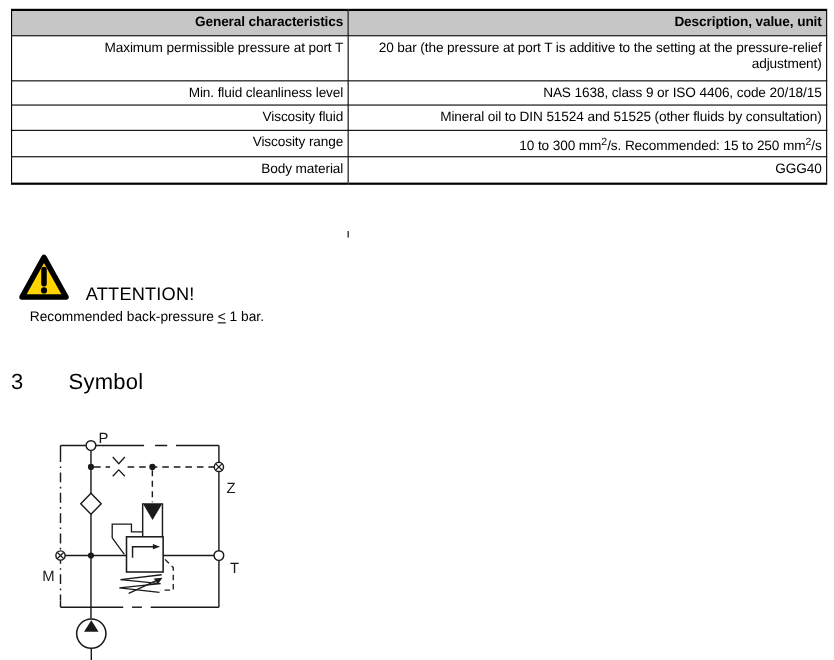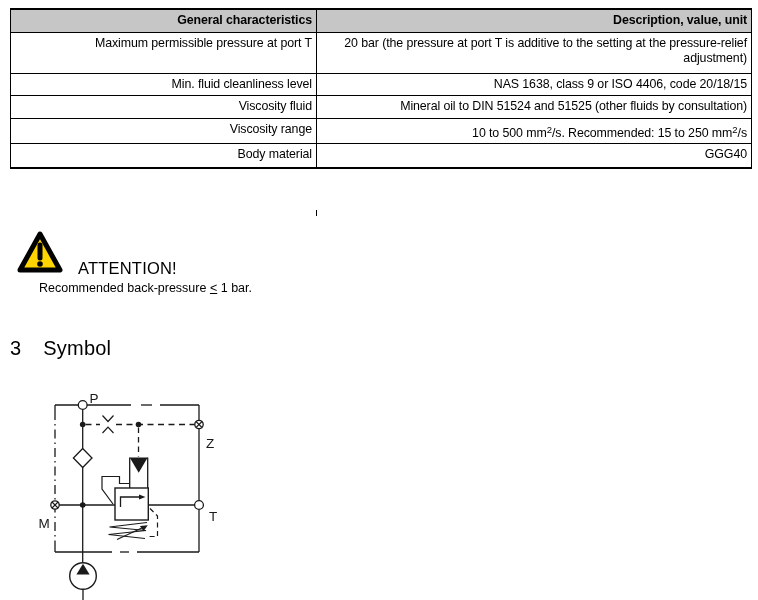--- a/index.html
+++ b/index.html
@@ -23,25 +23,25 @@
     border-top:2px solid #000;
   }
   .char-table tr.last td{border-bottom:2px solid #000;}
   sup.sq{font-size:9.5px;vertical-align:4px;letter-spacing:0;}
   .divider-stub{position:absolute;left:316px;top:210px;width:1px;height:6px;background:#000;}
   
   .warning-triangle{position:absolute;left:16px;top:230px;}
   .attention-label{position:absolute;left:78px;top:259px;font-size:16.5px;letter-spacing:0.2px;}
   .footnote{position:absolute;left:15px;top:281px;font-size:12.5px;line-height:15.5px;}
   .footnote sup{font-size:9.5px;vertical-align:4px;}
-  .footnote .fn-line2{margin-left:24px;}
+  .footnote .fn-line2{margin-left:12px;}
   .underline-le{text-decoration:underline;}
   
   .section-heading{position:absolute;left:10px;top:337px;font-size:20px;letter-spacing:0.2px;}
-  .section-heading .heading-title{margin-left:22px;}
+  .section-heading .heading-title{margin-left:41px;}
   
   .symbol-diagram{position:absolute;left:0px;top:385px;}
 </style>
 </head>
 <body>
 
 <table class="char-table">
   <colgroup>
       <col style="width:306px">
       <col style="width:435px">
@@ -60,21 +60,21 @@
     <tr>
       <td style="height:16px">Min. fluid cleanliness level</td>
       <td>NAS 1638, class 9 or ISO 4406, code 20/18/15</td>
     </tr>
     <tr>
       <td style="height:17px">Viscosity fluid</td>
       <td>Mineral oil to DIN 51524 and 51525 (other fluids by consultation)</td>
     </tr>
     <tr>
       <td style="height:17px">Viscosity range</td>
-      <td><span>10 to 500 mm</span><sup class="sq">2</sup><span>/s. Recommended: 15 to 250 mm</span><sup class="sq">2</sup><span>/s</span></td>
+      <td><span>10 to 300 mm</span><sup class="sq">2</sup><span>/s. Recommended: 15 to 250 mm</span><sup class="sq">2</sup><span>/s</span></td>
     </tr>
     <tr class="last">
       <td style="height:18px">Body material</td>
       <td>GGG40</td>
     </tr>
   </tbody>
 </table>
 <div class="divider-stub"></div>
 
 <svg class="warning-triangle" width="48" height="46" viewBox="0 0 48 46">

